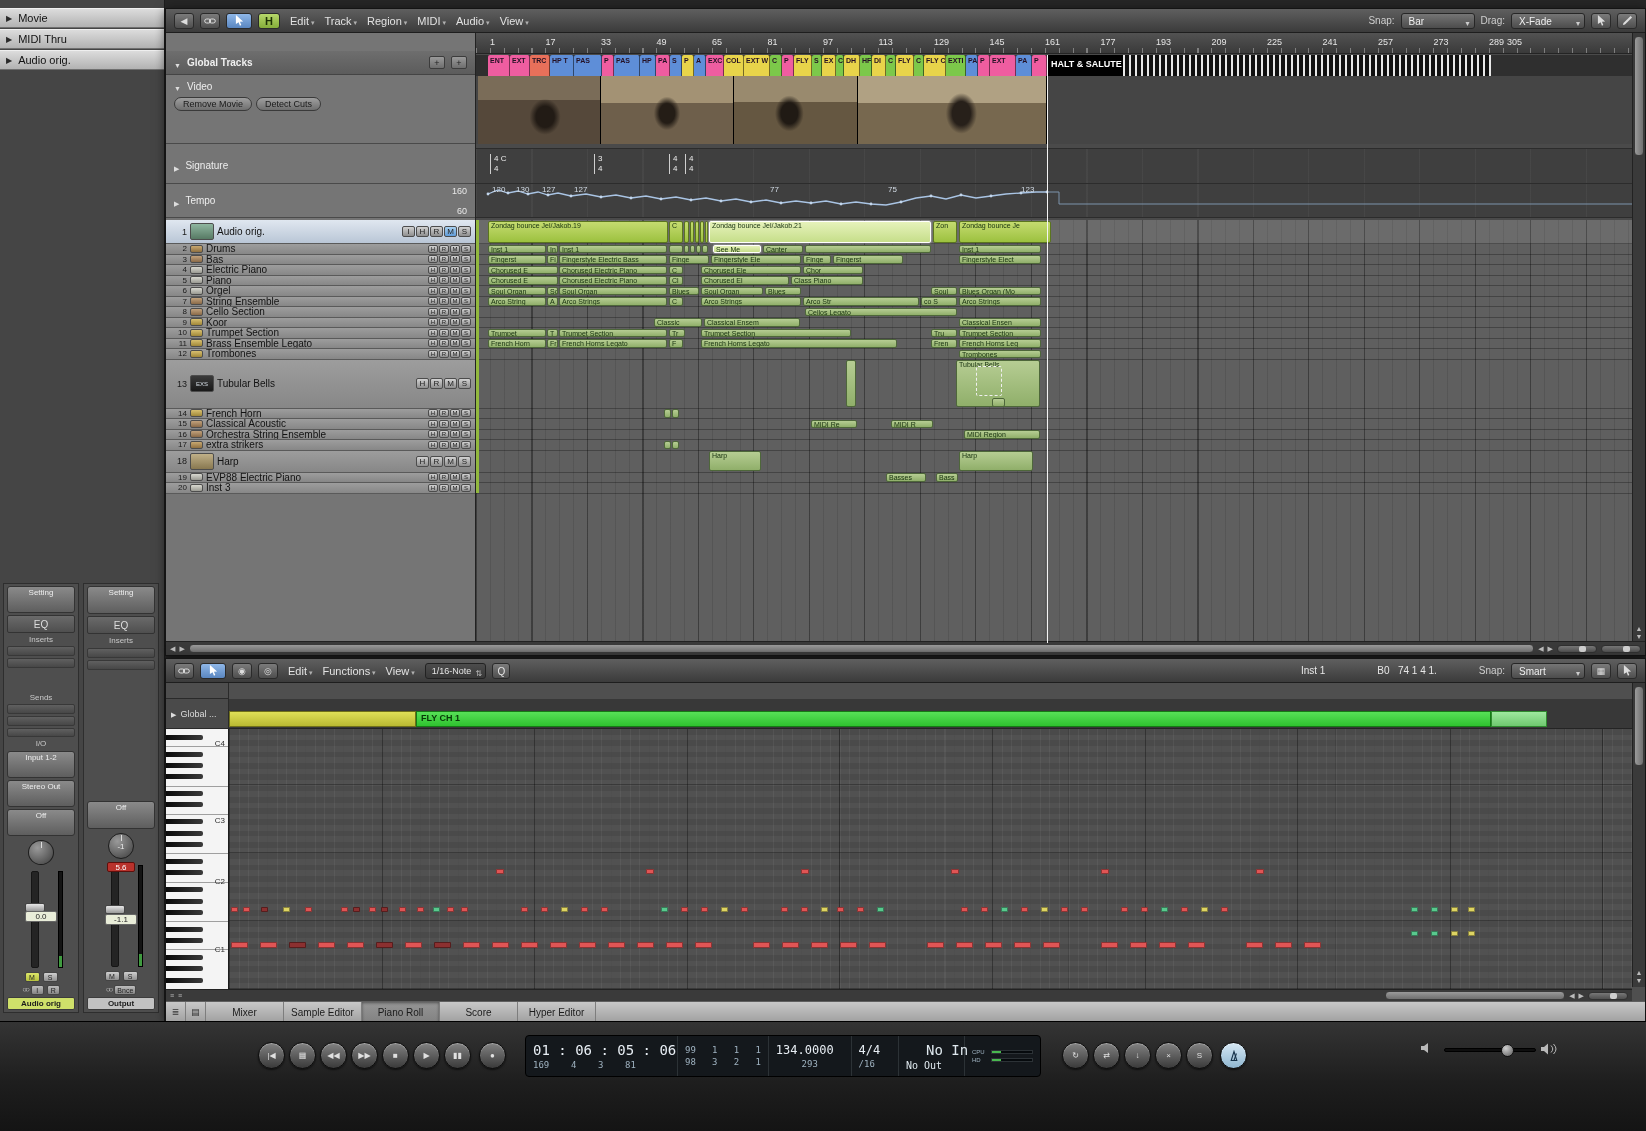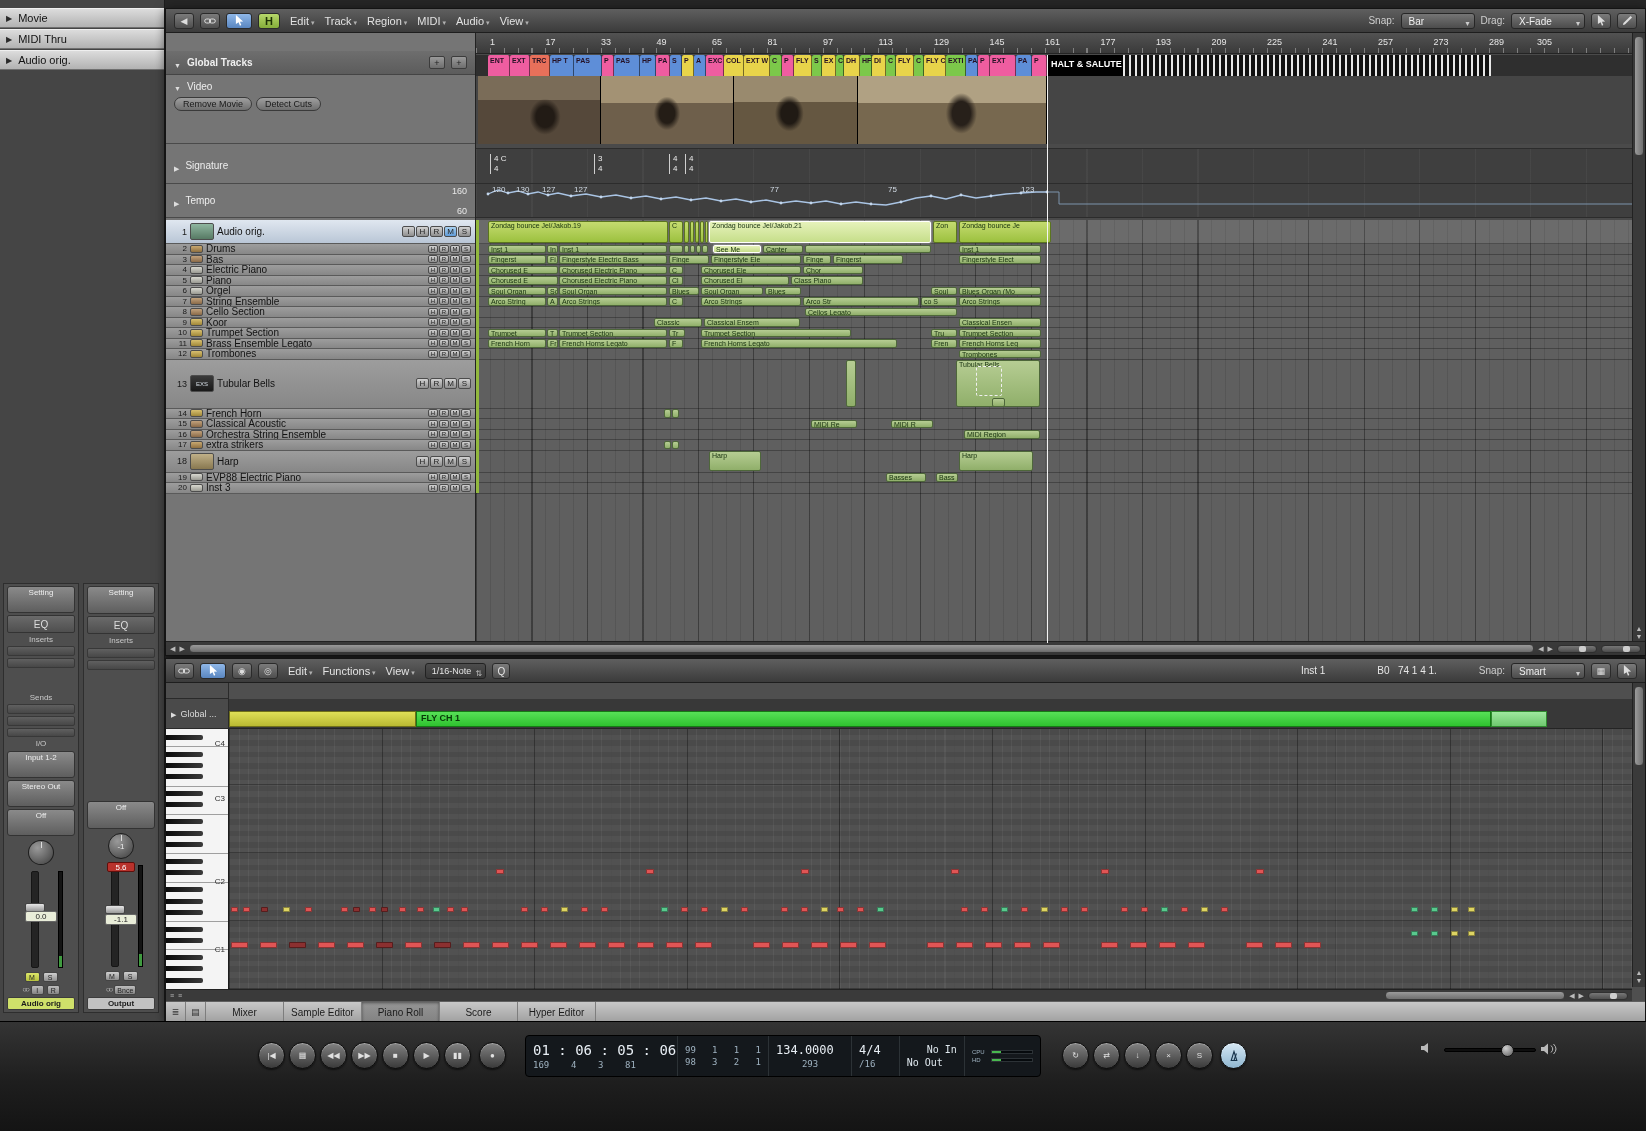--- a/index.html
+++ b/index.html
@@ -569,21 +569,21 @@
             <div class="rn" style="left: 513.5px;">145</div>
             <div class="rn" style="left: 569px;">161</div>
             <div class="rn" style="left: 624.5px;">177</div>
             <div class="rn" style="left: 680px;">193</div>
             <div class="rn" style="left: 735.5px;">209</div>
             <div class="rn" style="left: 791px;">225</div>
             <div class="rn" style="left: 846.5px;">241</div>
             <div class="rn" style="left: 902px;">257</div>
             <div class="rn" style="left: 957.5px;">273</div>
             <div class="rn" style="left: 1013px;">289</div>
-            <div class="rn" style="left: 1061px;">305</div>
+            <div class="rn" style="left: 1031px;">305</div>
           </div>
         <div id="marker-lane">
             <div class="mk" style="left: 12px; width: 22px; background: rgb(239, 93, 160);">ENT</div>
             <div class="mk" style="left: 34px; width: 20px; background: rgb(239, 93, 160);">EXT</div>
             <div class="mk" style="left: 54px; width: 20px; background: rgb(232, 112, 90);">TRC</div>
             <div class="mk" style="left: 74px; width: 24px; background: rgb(94, 142, 216);">HP T</div>
             <div class="mk" style="left: 98px; width: 28px; background: rgb(94, 142, 216);">PAS</div>
             <div class="mk" style="left: 126px; width: 12px; background: rgb(239, 93, 160);">P</div>
             <div class="mk" style="left: 138px; width: 26px; background: rgb(94, 142, 216);">PAS</div>
             <div class="mk" style="left: 164px; width: 16px; background: rgb(94, 142, 216);">HP</div>
@@ -1009,21 +1009,21 @@
         <div class="bkey" style="top: 169.565px; height: 4.95217px;"></div>
         <div class="bkey" style="top: 180.87px; height: 4.95217px;"></div>
         <div class="kline" style="top: 192.174px;"></div>
         <div class="bkey" style="top: 197.826px; height: 4.95217px;"></div>
         <div class="bkey" style="top: 209.13px; height: 4.95217px;"></div>
         <div class="kline" style="top: 220.435px;"></div>
         <div class="bkey" style="top: 226.087px; height: 4.95217px;"></div>
         <div class="bkey" style="top: 237.391px; height: 4.95217px;"></div>
         <div class="bkey" style="top: 248.696px; height: 4.95217px;"></div>
         <div class="klabel" style="top: 10px;">C4</div>
-        <div class="klabel" style="top: 65px;">C3</div>
+        <div class="klabel" style="top: 87px;">C3</div>
         <div class="klabel" style="top: 148px;">C2</div>
         <div class="klabel" style="top: 216px;">C1</div>
       </div>
     <div id="pr-grid">
         <div class="note" style="left: 267px; top: 140px; width: 8px; height: 5px; background: rgb(224, 85, 85);"></div>
         <div class="note" style="left: 417px; top: 140px; width: 8px; height: 5px; background: rgb(224, 85, 85);"></div>
         <div class="note" style="left: 572px; top: 140px; width: 8px; height: 5px; background: rgb(224, 85, 85);"></div>
         <div class="note" style="left: 722px; top: 140px; width: 8px; height: 5px; background: rgb(224, 85, 85);"></div>
         <div class="note" style="left: 872px; top: 140px; width: 8px; height: 5px; background: rgb(224, 85, 85);"></div>
         <div class="note" style="left: 1027px; top: 140px; width: 8px; height: 5px; background: rgb(224, 85, 85);"></div>
@@ -1158,21 +1158,21 @@
       </div>
       <div class="lcdsec" style="width:84px;">
         <div class="lcd-mid">134.0000</div>
         <div class="lcd-sub" style="text-align:center;">293</div>
       </div>
       <div class="lcdsec" style="width:48px;">
         <div class="lcd-mid">4/4</div>
         <div class="lcd-sub">/16</div>
       </div>
       <div class="lcdsec" style="width:66px;">
-        <div class="lcd-sub" style="font-size:10px;color:#dfe8ee;padding-left:20px;">No In</div>
+        <div class="lcd-sub" style="font-size:14px;color:#dfe8ee;padding-left:20px;">No In</div>
         <div class="lcd-sub" style="font-size:10px;color:#dfe8ee;">No Out</div>
       </div>
       <div class="lcdsec" style="flex:1;border-right:none;">
         <div class="cpurow">
             <span class="cpulabel">CPU</span>
             <span class="cpubar"></span>
           </div>
         <div class="cpurow">
             <span class="cpulabel">HD</span>
             <span class="cpubar"></span>

